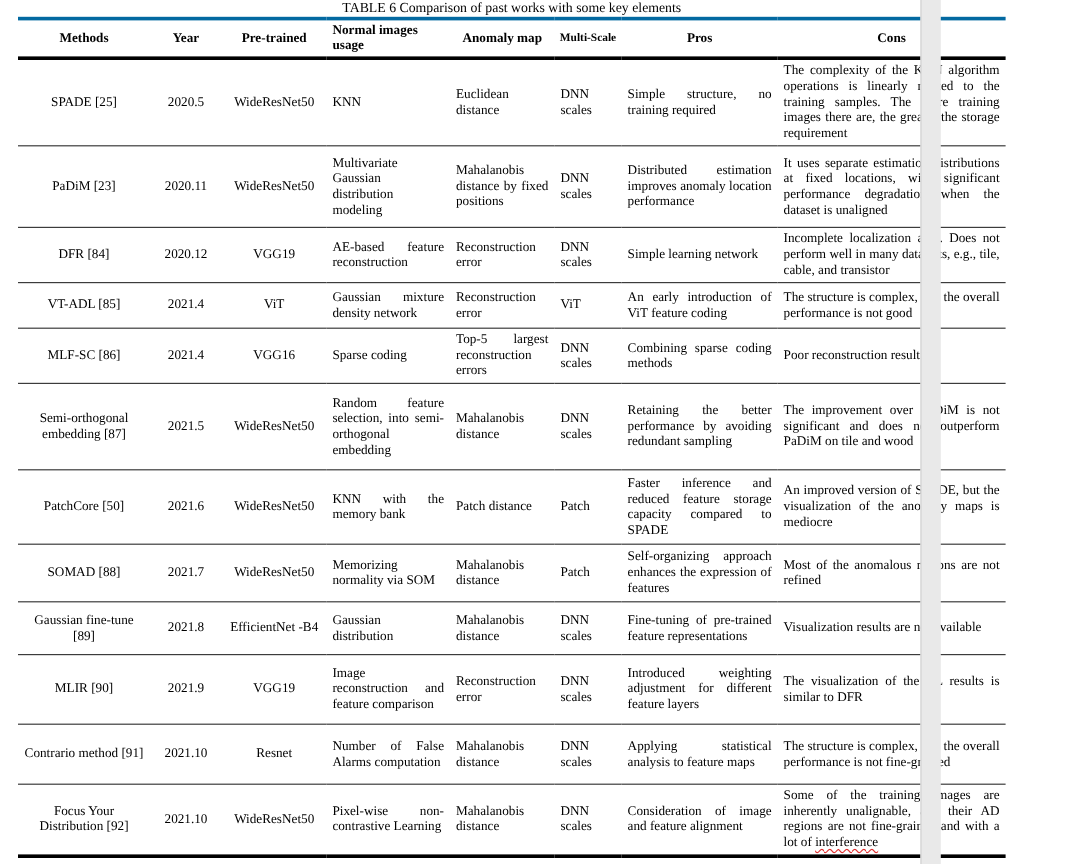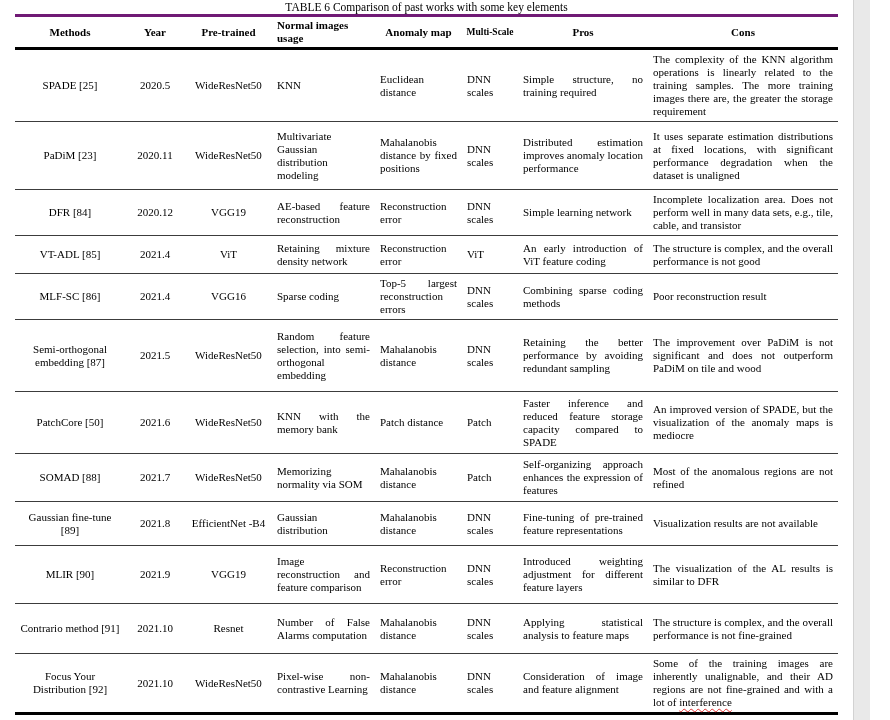--- a/index.html
+++ b/index.html
@@ -3,33 +3,33 @@
 <meta charset="utf-8">
 <style>
   * { margin: 0; padding: 0; box-sizing: border-box; }
   html, body { width: 890px; height: 720px; }
   body {
     font-family: "Liberation Serif", "DejaVu Serif", serif;
     background: #ffffff;
     color: #000;
     overflow: hidden;
   }
-  .page { position: relative; width: 870px; height: 720px; background: #fff; }
+  .page { position: relative; width: 784px; height: 720px; background: #fff; }
   .edge-strip {
     position: absolute; top: 0; right: 0; width: 17px; height: 720px;
     background: #e9e9e9; border-left: 1px solid #d2d2d2;
   }
   .doc { position: absolute; left: 15px; top: 0; width: 823px; }
   .table-title {
     text-align: center; font-size: 11.5px; line-height: 14px; height: 14px;
     white-space: nowrap; color: #000;
   }
   table {
     width: 823px; table-layout: fixed; border-collapse: collapse;
-    border-top: 3px solid #701a75; border-bottom: 3px solid #000;
+    border-top: 3px solid #0369a1; border-bottom: 3px solid #000;
     font-size: 11px; line-height: 13px;
   }
   col.col-methods   { width: 110px; }
   col.col-year      { width: 60px;  }
   col.col-pretrain  { width: 87px;  }
   col.col-usage     { width: 103px; }
   col.col-amap      { width: 87px;  }
   col.col-mscale    { width: 56px;  }
   col.col-pros      { width: 130px; }
   col.col-cons      { width: 190px; }
@@ -127,21 +127,21 @@
           <td class="just">AE-based feature reconstruction</td>
           <td class="just">Reconstruction error</td>
           <td class="left">DNN scales</td>
           <td class="just">Simple learning network</td>
           <td class="just">Incomplete localization area. Does not perform well in many data sets, e.g., tile, cable, and transistor</td>
         </tr>
         <tr>
           <td class="center">VT-ADL [85]</td>
           <td class="center">2021.4</td>
           <td class="center">ViT</td>
-          <td class="just">Retaining mixture density network</td>
+          <td class="just">Gaussian mixture density network</td>
           <td class="just">Reconstruction error</td>
           <td class="left">ViT</td>
           <td class="just">An early introduction of ViT feature coding</td>
           <td class="just">The structure is complex, and the overall performance is not good</td>
         </tr>
         <tr>
           <td class="center">MLF-SC [86]</td>
           <td class="center">2021.4</td>
           <td class="center">VGG16</td>
           <td class="just">Sparse coding</td>

